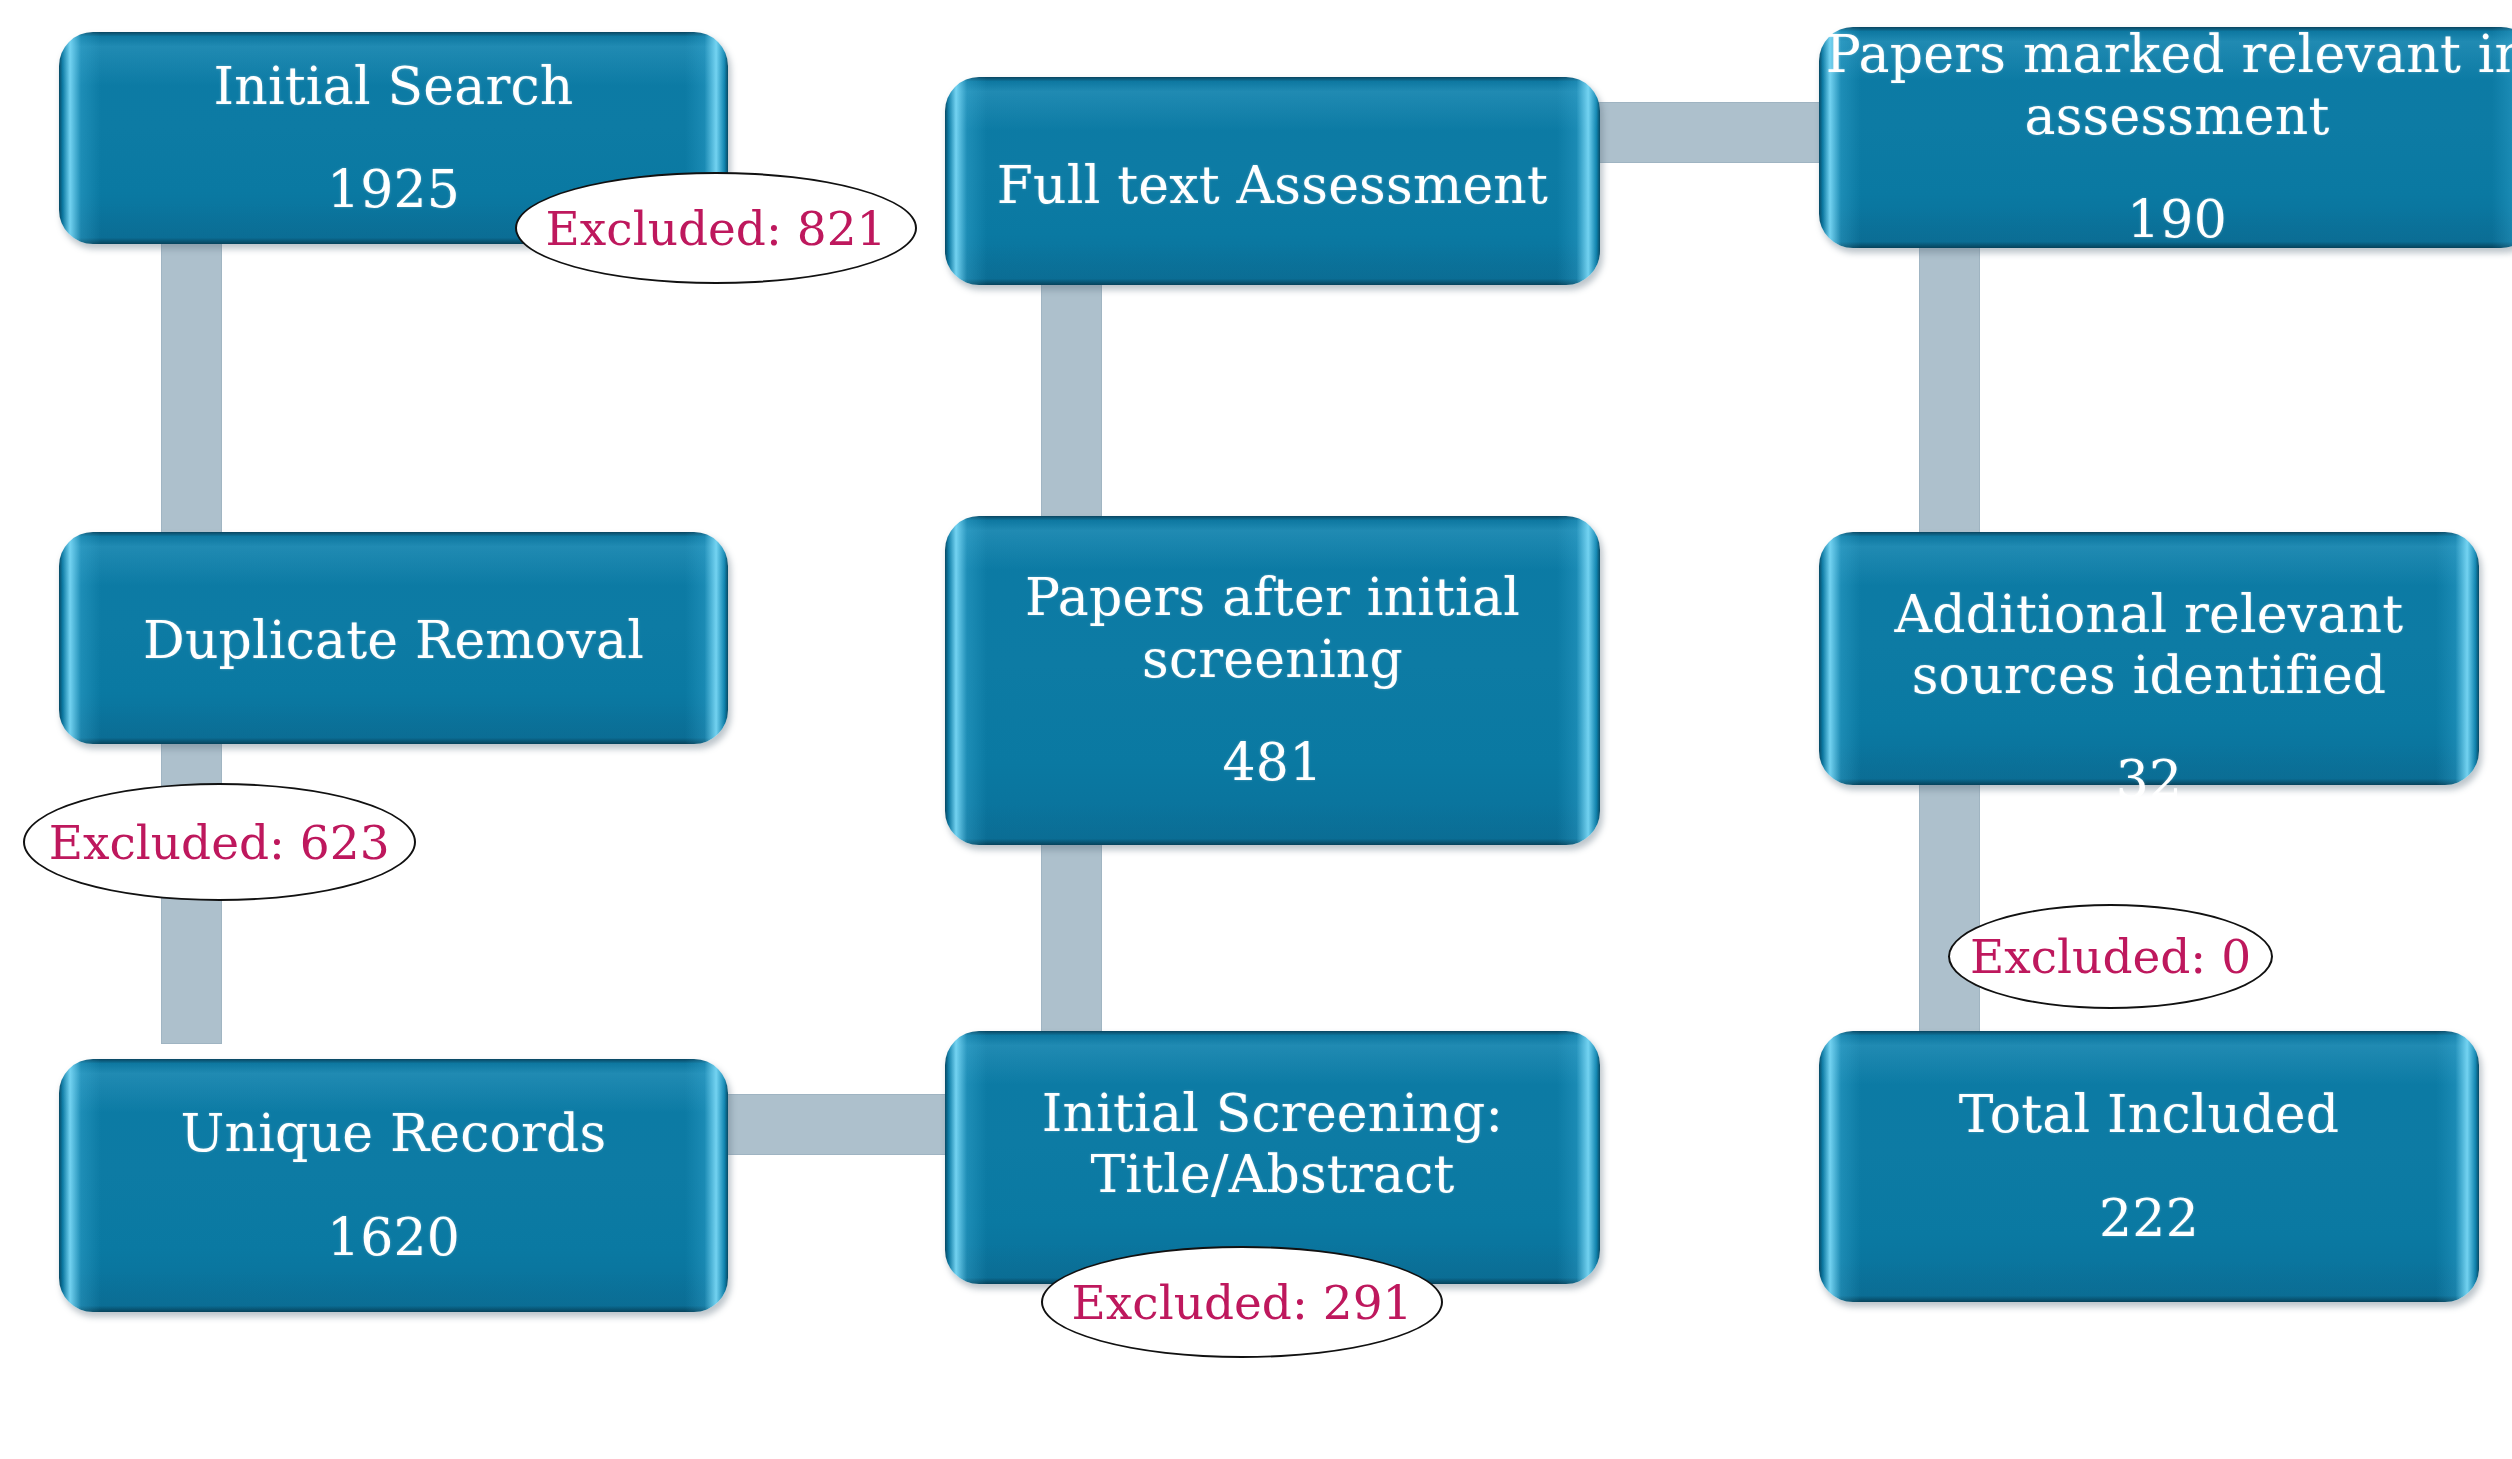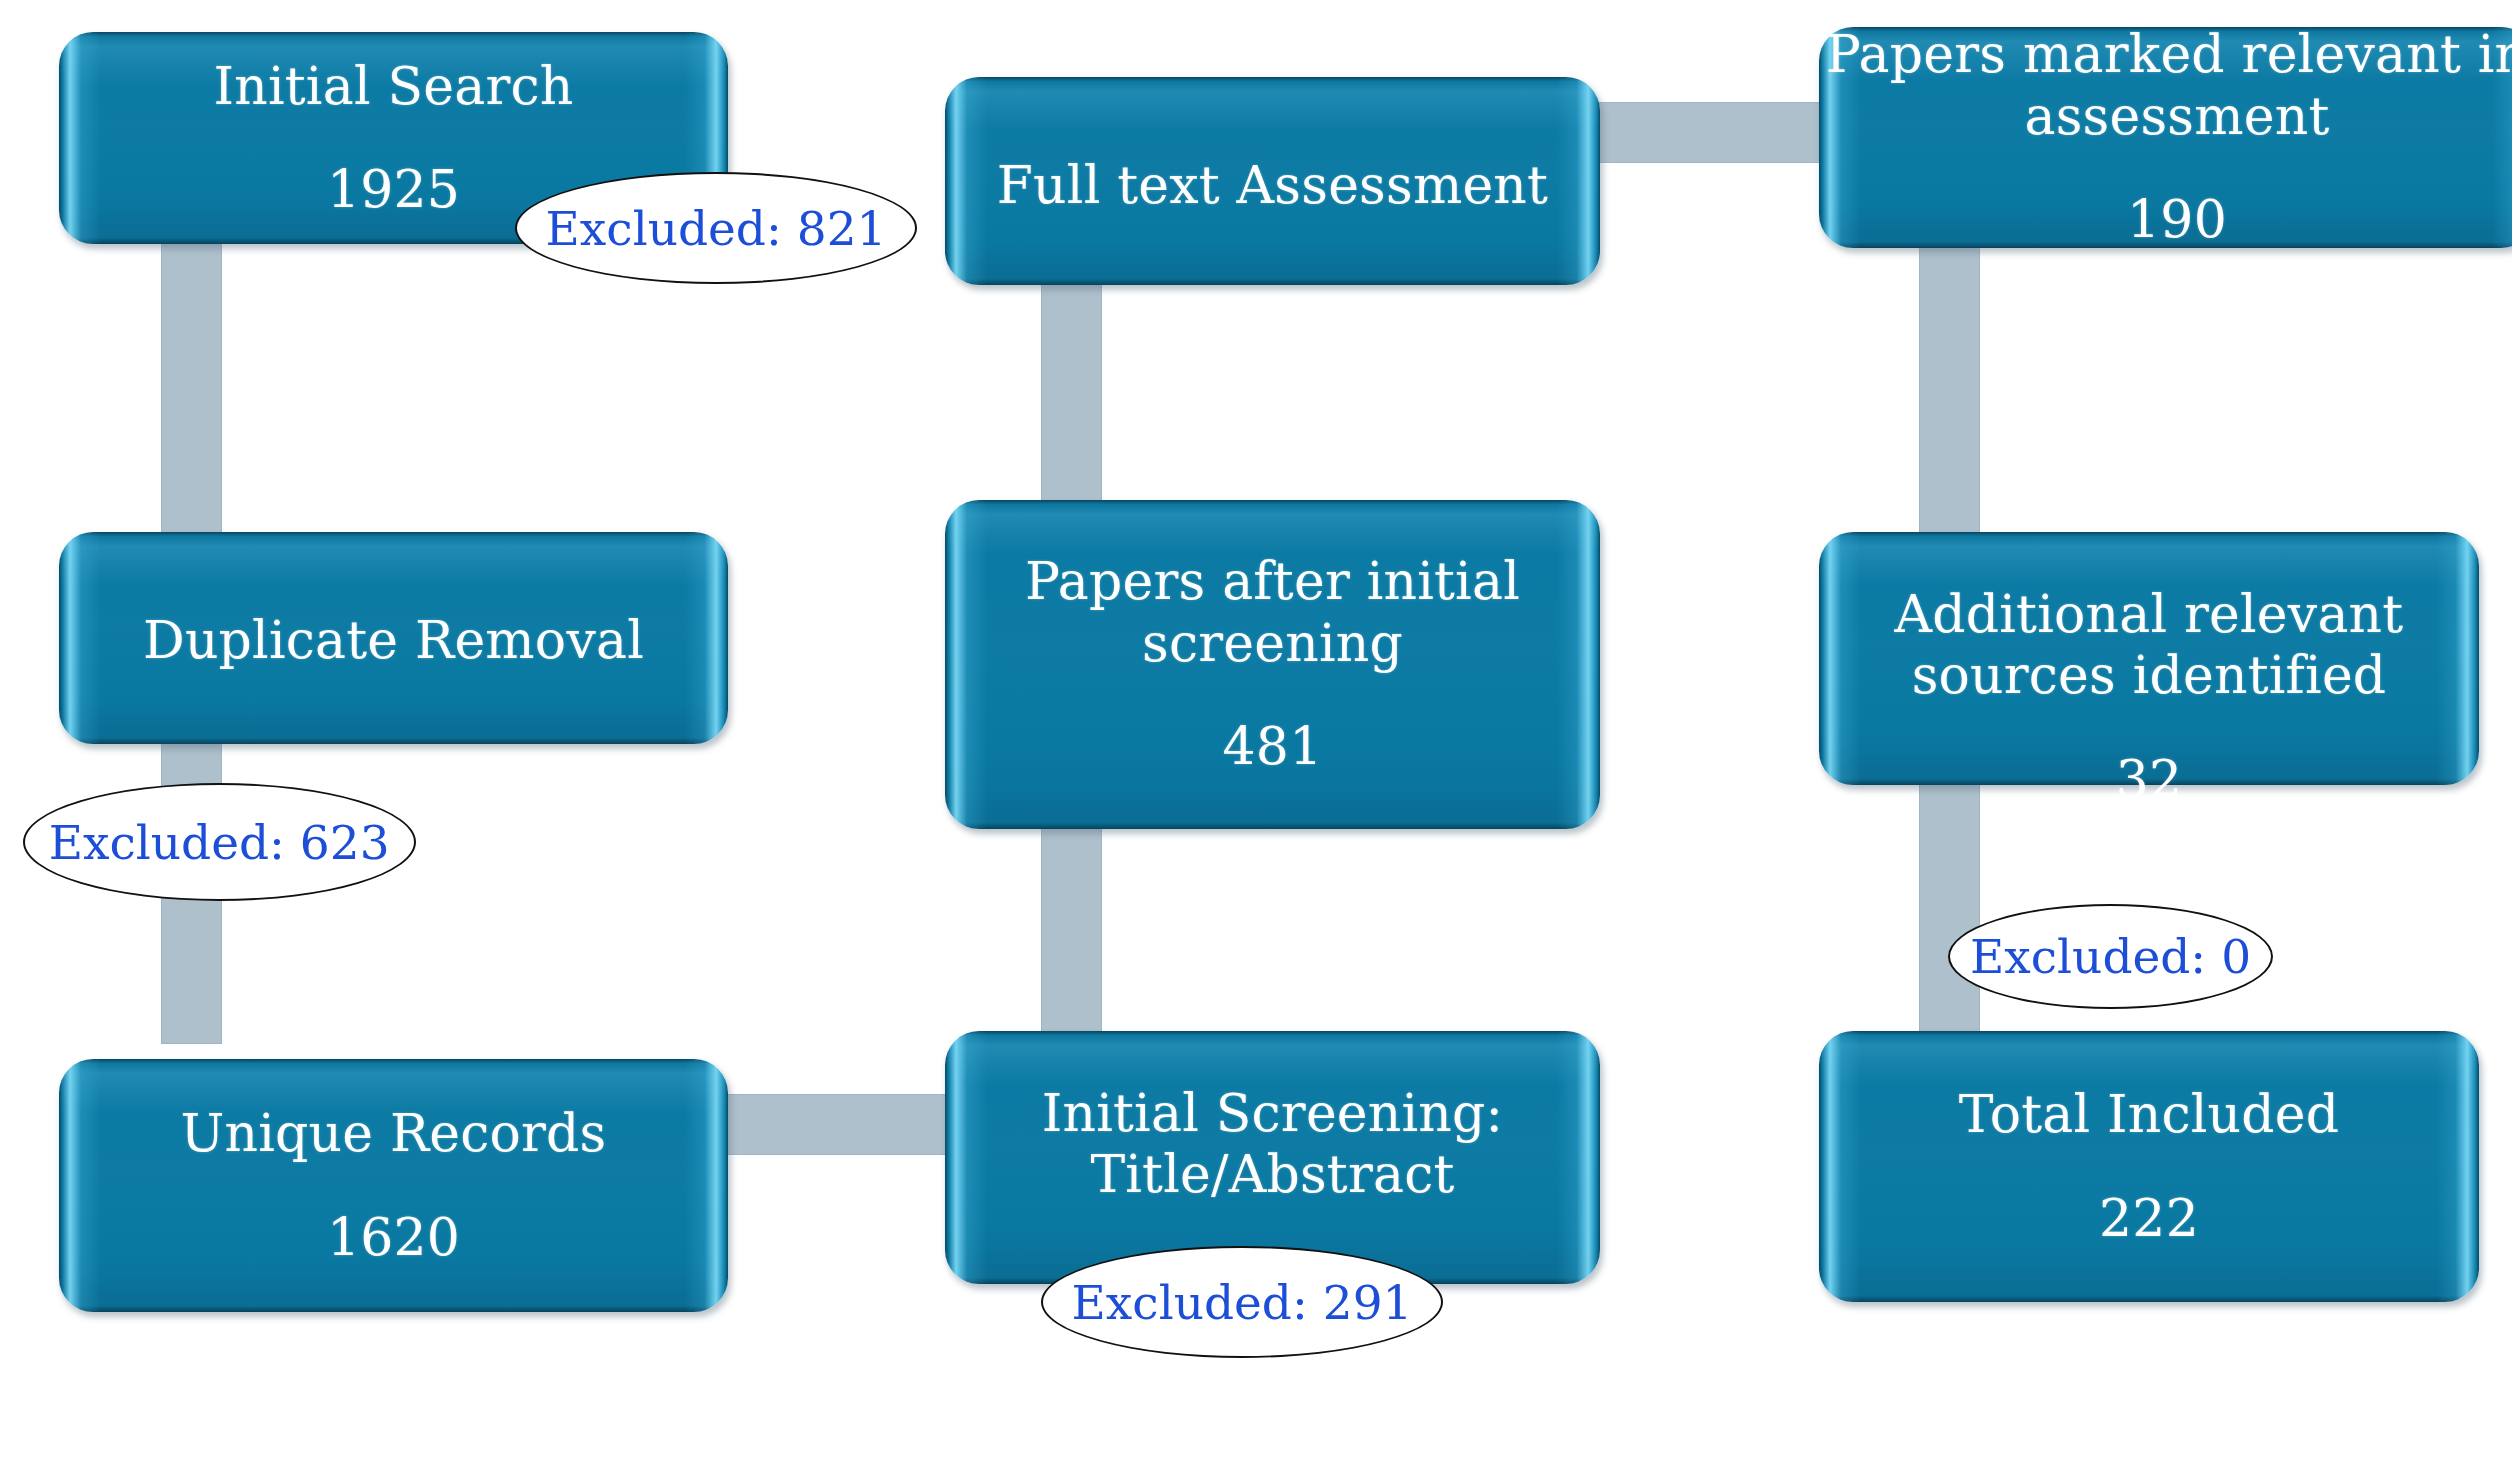--- a/index.html
+++ b/index.html
@@ -51,29 +51,29 @@
               color:#ffffff;text-align:center;line-height:1.18;
               text-shadow:0 0 2.7px rgba(255,255,255,.30);
               letter-spacing:0.2px;}
   .node-label{font-size:52px;}
   .node-count{font-size:52px;margin-top:42px;}
 
   
   .ellipse{position:absolute;background:#ffffff;
            border:2.7px solid #111111;border-radius:50%;
            display:flex;align-items:center;justify-content:center;
-           color:#1d4ed8;font-size:47px;white-space:nowrap;}
+           color:#be185d;font-size:47px;white-space:nowrap;}
 
   
   .n1{left:59px;  top:32px;   width:669px;  height:212px;}
   .n2{left:59px;  top:532px;  width:669px;  height:212px;}
   .n3{left:59px;  top:1031px; width:669px;  height:253px;margin-top:28px;}
 
   .n4{left:945px;top:34px;   width:655px;  height:208px;margin-top:43px;}
-  .n5{left:945px;top:500px;  width:655px;  height:329px;}
+  .n5{left:945px;top:516px;  width:655px;  height:329px;}
   .n6{left:945px;top:1031px; width:655px;  height:253px;}
 
   .n7{left:1819px;top:27px;   width:716px;  height:221px;}
   .n8{left:1819px;top:532px;  width:660px;  height:253px;}
   .n9{left:1819px;top:1031px; width:660px;  height:271px;}
 
   
   .just-low .node-inner{justify-content:flex-start;padding-top:78px;}
   .just-low2 .node-inner{justify-content:flex-start;padding-top:52px;}
 

